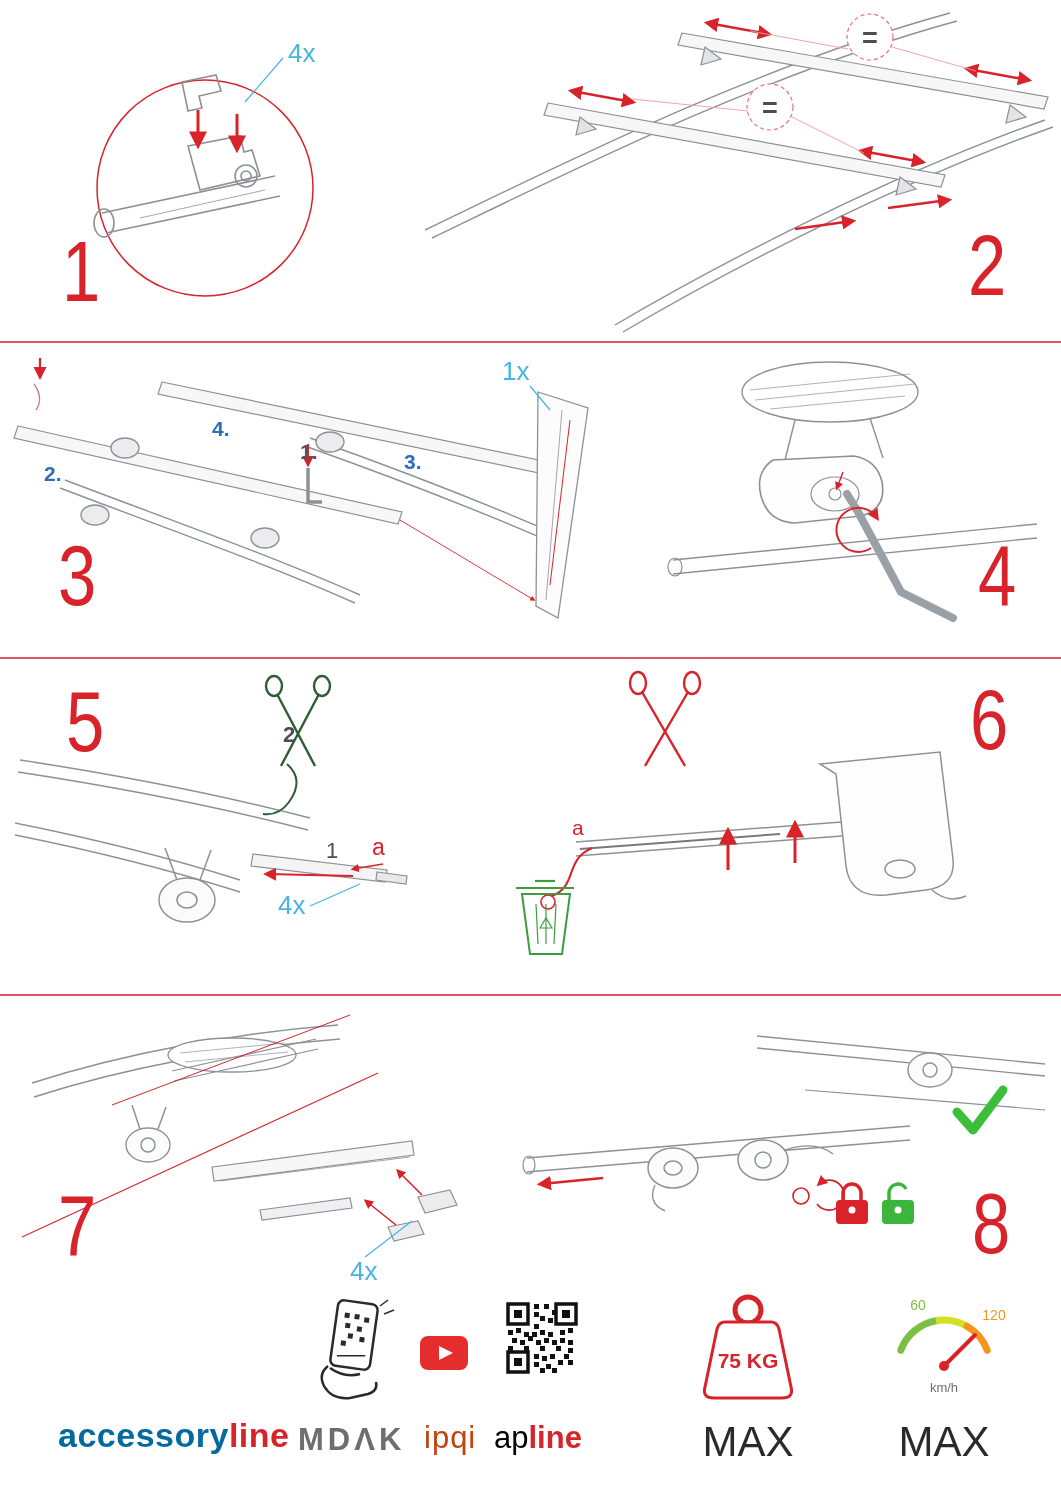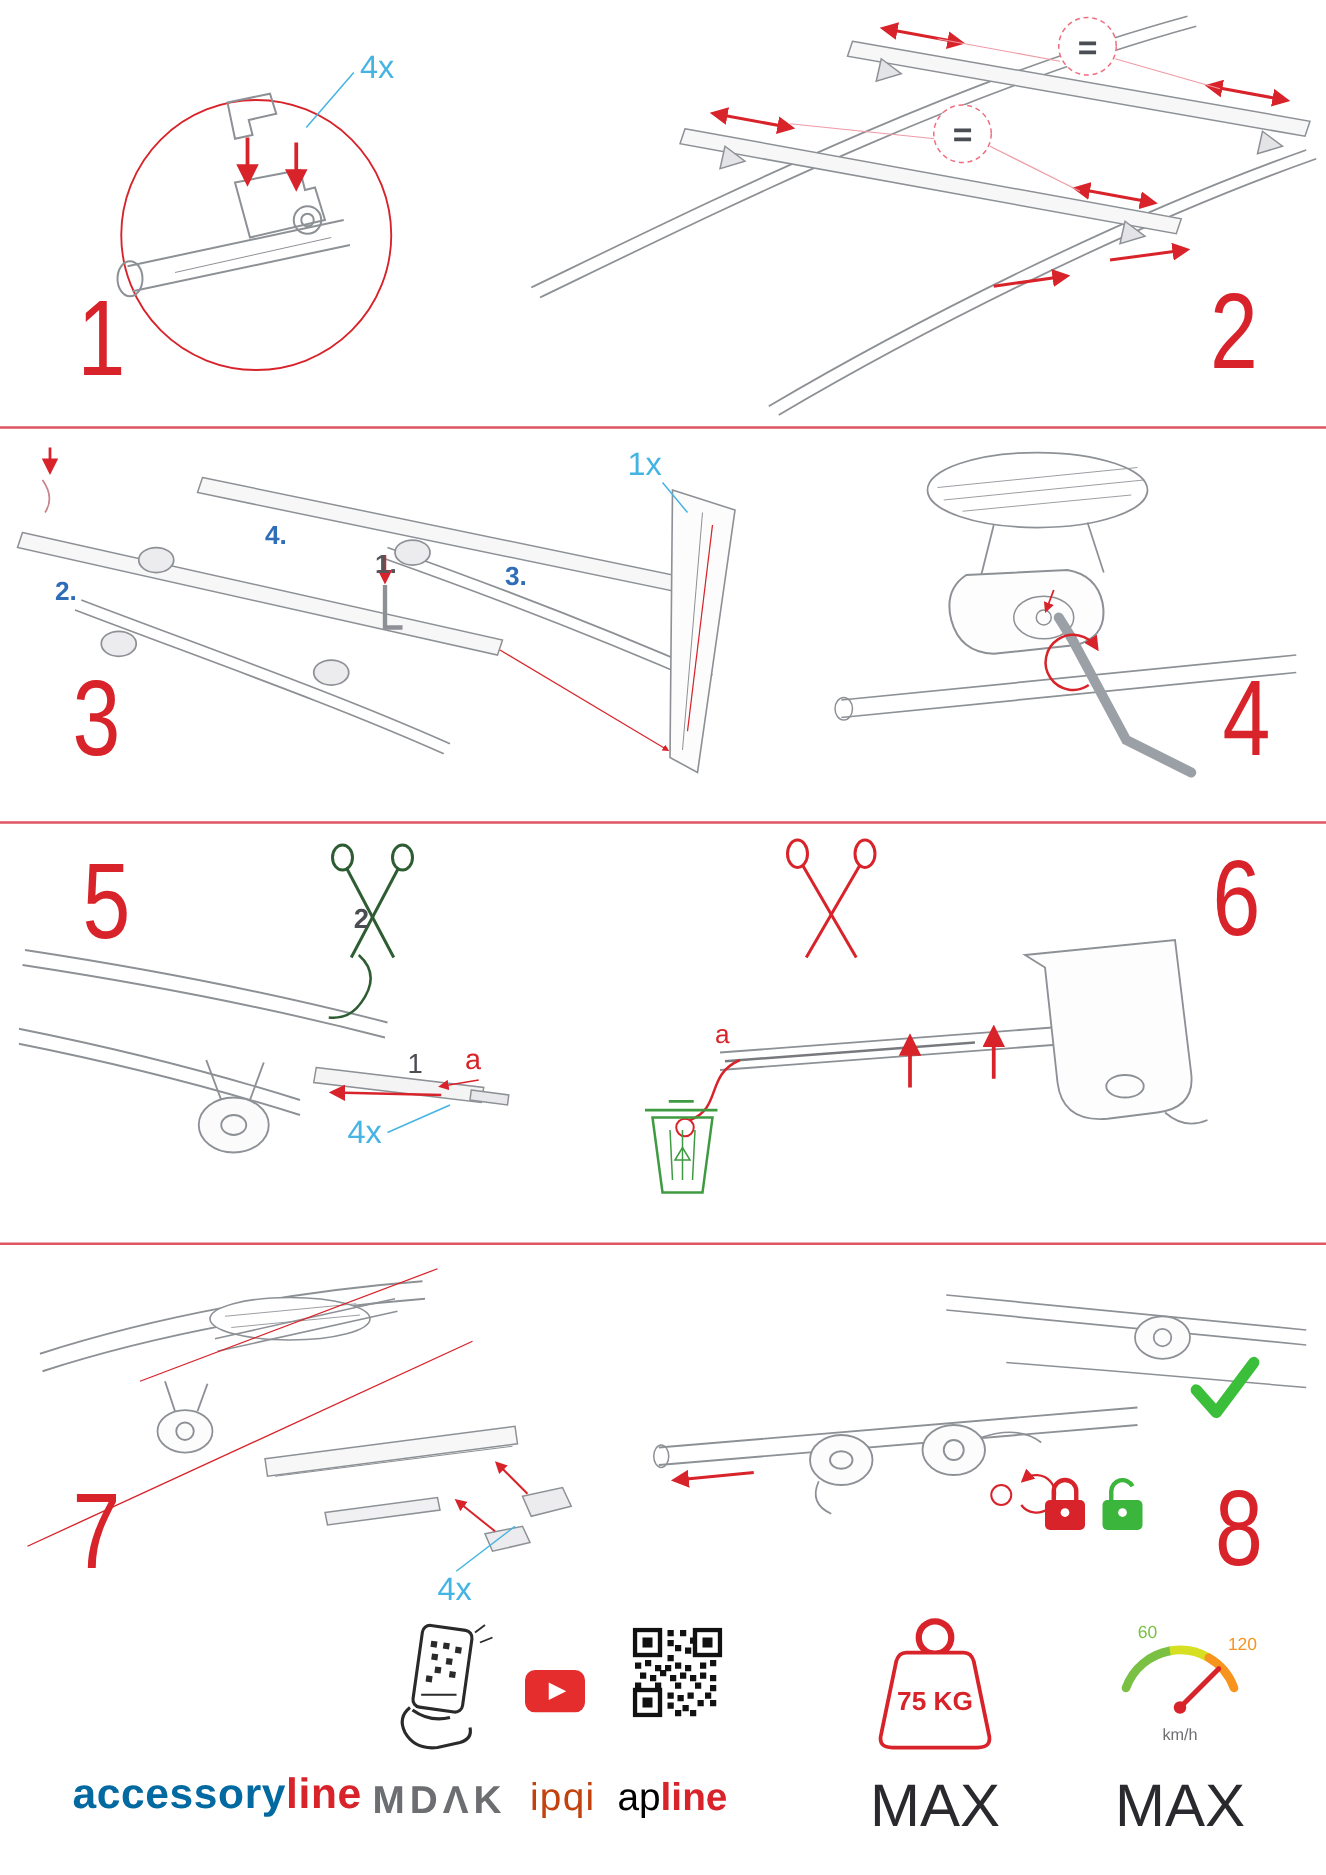--- a/index.html
+++ b/index.html
@@ -25,21 +25,21 @@
   svg text { font-family:"Liberation Sans", sans-serif; }
   .product-title { position:absolute; color:#32327d; font-size:56px; font-weight:500; letter-spacing:2px; }
   .brand { position:absolute; font-size:34px; font-weight:700; letter-spacing:.5px; }
   .brand .blk { color:#0369a1; }
   .brand .red { color:#d8232a; }
   .logo-mdak { position:absolute; color:#6d6e71; font-size:31px; font-weight:700; letter-spacing:4px;text-align:center; }
   .logo-ipqi { position:absolute; color:#c2410c; font-size:31px; letter-spacing:1px; }
   .logo-apline { position:absolute; font-size:31px; }
   .logo-apline .ap { color:#000000; }
   .logo-apline .line { color:#d8232a; font-weight:700; }
-  .max-label { position:absolute; color:#2a2a2e; font-size:48px; font-weight:500; text-align:center; }
+  .max-label { position:absolute; color:#2a2a2e; font-size:42px; font-weight:500; text-align:center; }
 </style>
 </head>
 <body>
 
 <div class="page">
 
   <svg width="0" height="0" style="position:absolute">
     <defs>
       <marker id="arr" viewBox="0 0 10 10" refX="7" refY="5" markerWidth="6" markerHeight="6" orient="auto-start-reverse">
         <path d="M0,0 L10,5 L0,10 Z" fill="#d8232a"></path>

